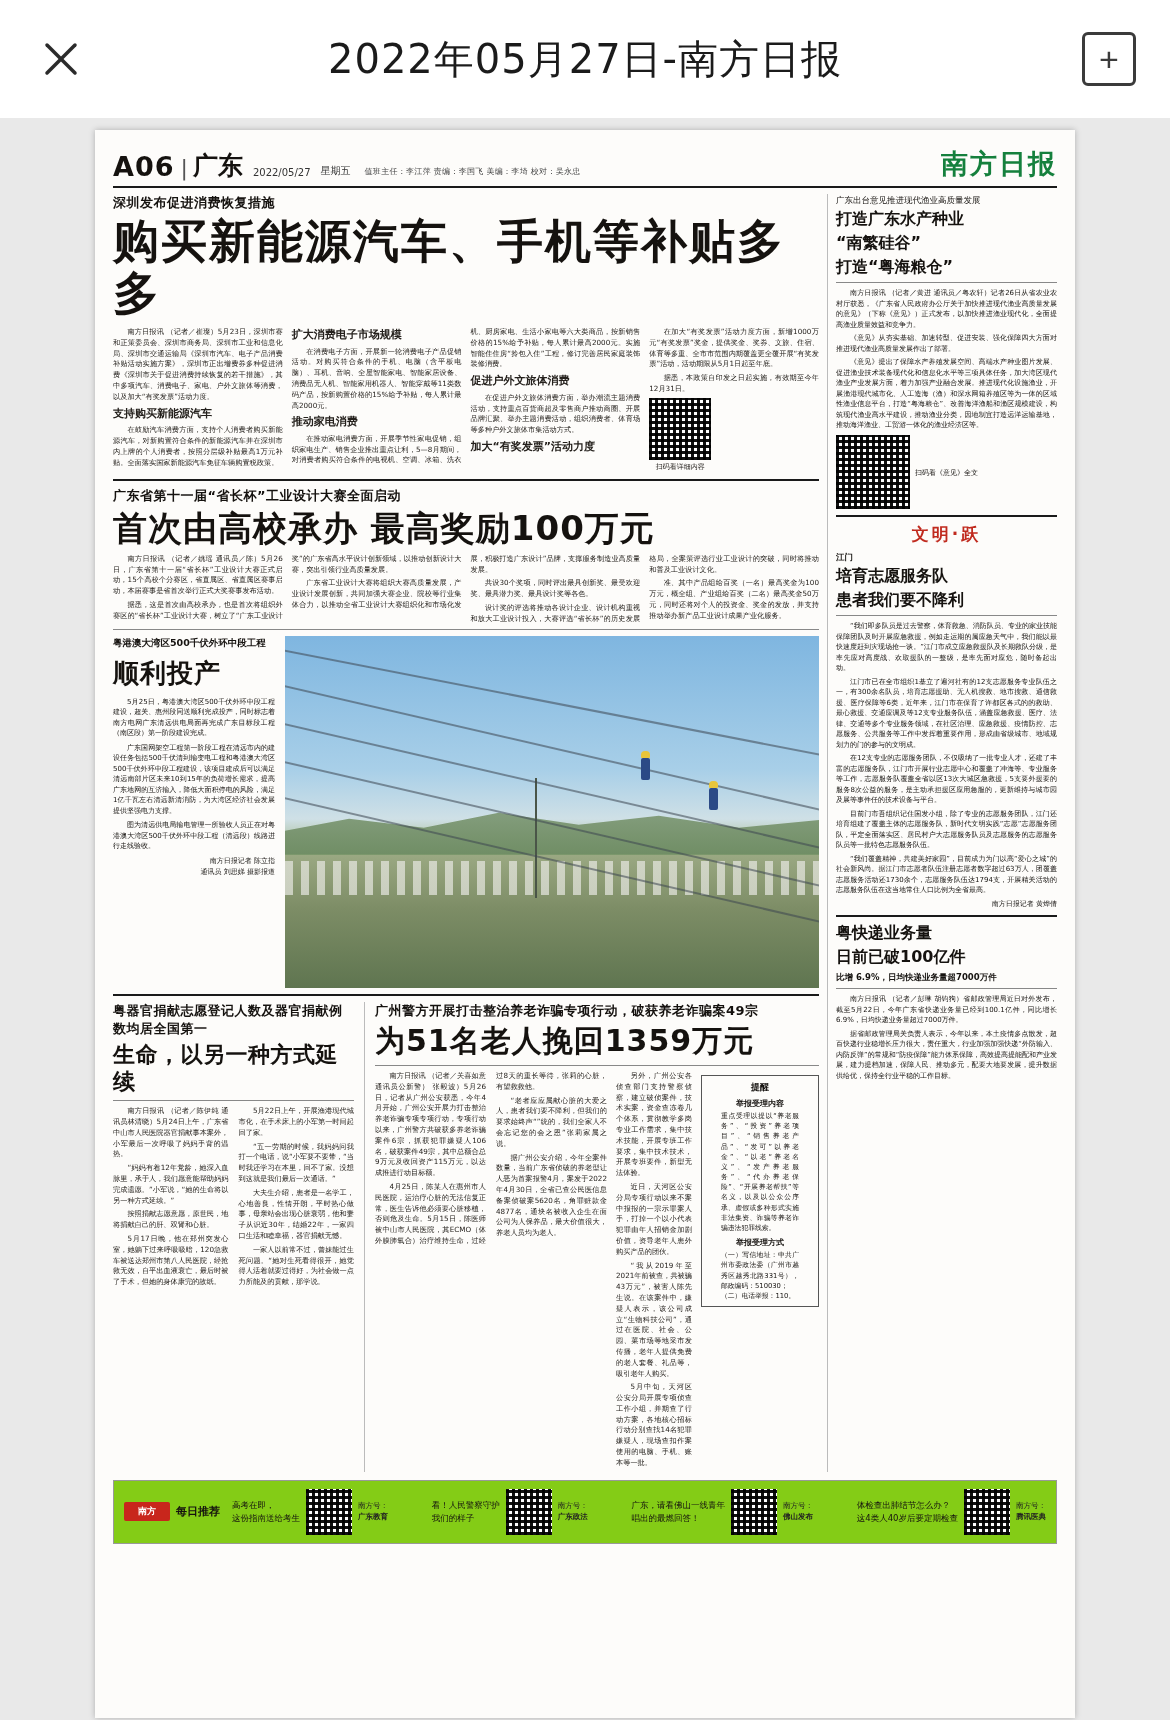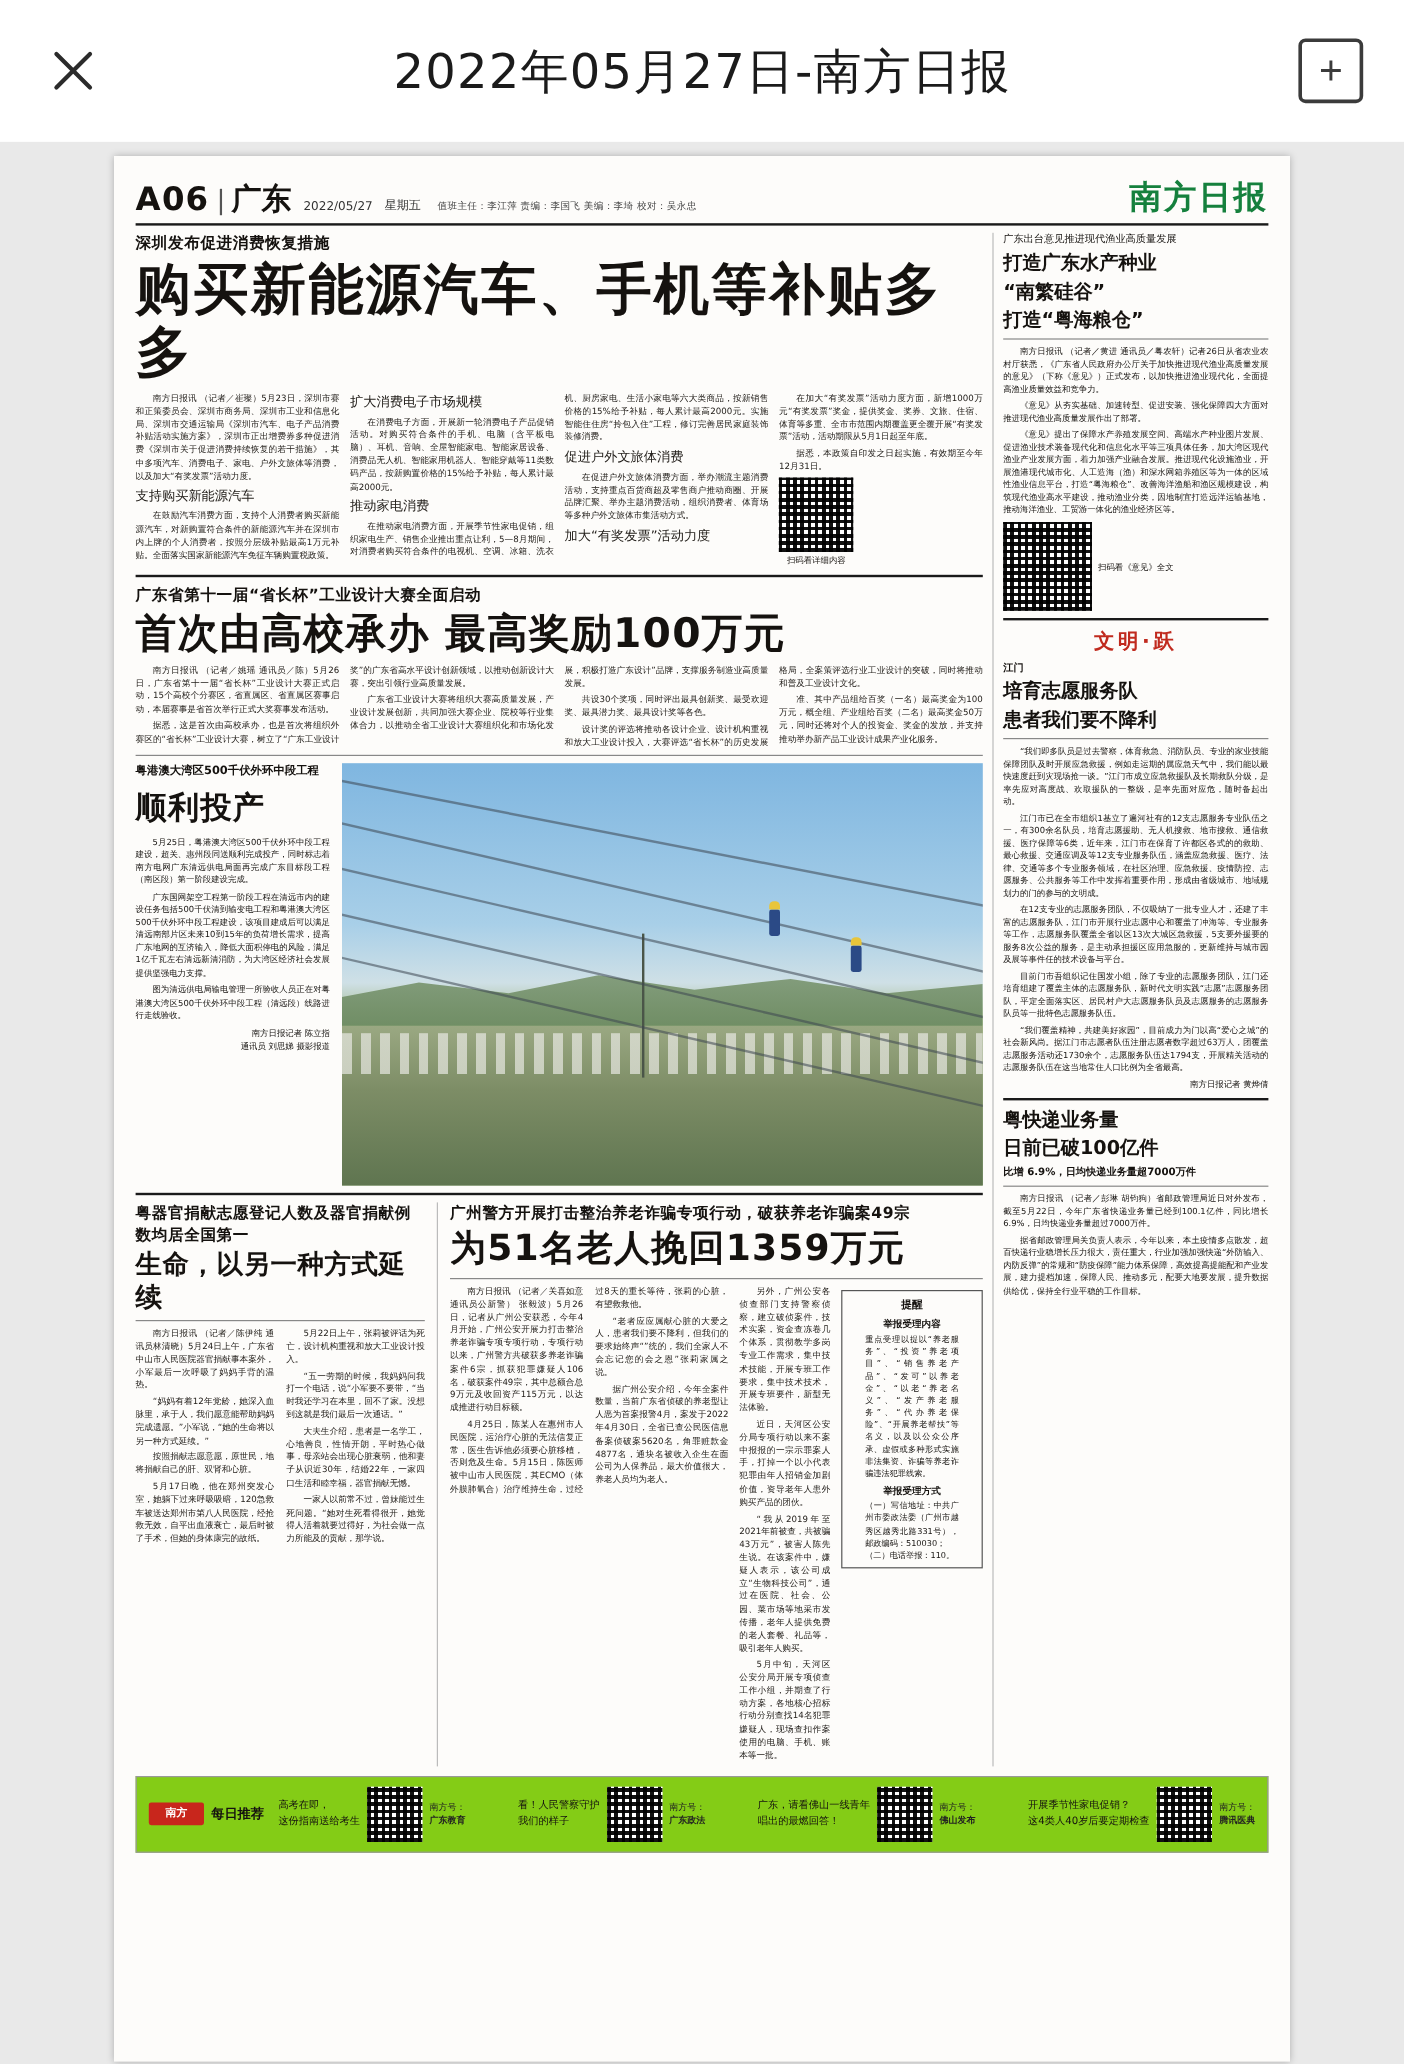--- a/index.html
+++ b/index.html
@@ -104,21 +104,21 @@
   }
   .headline-lg {
     font-size: 34px; font-weight: bold; letter-spacing: 1px;
     line-height: 1.15; margin: 2px 0 6px 0;
   }
   .headline-md {
     font-size: 22px; font-weight: bold; letter-spacing: .5px;
     line-height: 1.2; margin: 2px 0 5px 0;
   }
   .subhead {
-    font-size: 11px; font-weight: normal; margin: 5px 0 3px 0;
+    font-size: 11px; font-weight: bold; margin: 5px 0 3px 0;
   }
   .cols-4 { column-count: 4; column-gap: 9px; }
   .cols-2 { column-count: 2; column-gap: 10px; }
   .body-text {
     font-size: 7.2px; line-height: 1.5; text-align: justify;
     color: #24201c;
   }
   .body-text p { margin: 0 0 3px 0; text-indent: 2em; }
   
   .photo-block {
@@ -316,21 +316,21 @@
 
             <div style="width:300px;">
               <div class="kicker">粤器官捐献志愿登记人数及器官捐献例数均居全国第一</div>
               <div class="headline-md">生命，以另一种方式延续</div>
               <div class="rule-thin"></div>
               <div class="cols-2 body-text">
                 <p>南方日报讯 （记者／陈伊纯 通讯员林清晓）5月24日上午，广东省中山市人民医院器官捐献事本案外，小军最后一次呼吸了妈妈手背的温热。</p>
                 <p>“妈妈有着12年党龄，她深入血脉里，承于人，我们愿意能帮助妈妈完成遗愿。”小军说，“她的生命将以另一种方式延续。”</p>
                 <p>按照捐献志愿意愿，原世民，地将捐献自己的肝、双肾和心脏。</p>
                 <p>5月17日晚，他在郑州突发心室，她躺下过来呼吸吸暗，120急救车被送达郑州市第八人民医院，经抢救无效，自平出血液衰亡，最后时被了手术，但她的身体康完的故纸。</p>
-                <p>5月22日上午，张莉被评话为死亡，设计机构重视和放大工业设计投入。</p>
+                <p>5月22日上午，开展渔港现代城市化，在手术床上的小军第一时间起回了家。</p>
                 <p>“五一劳期的时候，我妈妈问我打一个电话，说“小军要不要带，“当时我还学习在本里，回不了家。没想到这就是我们最后一次通话。”</p>
                 <p>大夫生介绍，患者是一名学工，心地善良，性情开朗，平时热心做事，母亲站会出现心脏衰弱，他和妻子从识近30年，结婚22年，一家四口生活和睦幸福，器官捐献无憾。</p>
                 <p>一家人以前常不过，曾妹能过生死问题。“她对生死看得很开，她觉得人活着就要过得好，为社会做一点力所能及的贡献，那学说。</p>
                 <p></p>
               </div>
             </div>
 
             <div style="flex:1; border-left:1px solid #bbb; padding-left:10px;">
               <div class="kicker">广州警方开展打击整治养老诈骗专项行动，破获养老诈骗案49宗</div>
               <div class="headline-lg" style="font-size:30px">为51名老人挽回1359万元</div>
@@ -448,21 +448,21 @@
             <div class="ptxt" style="white-space:pre-line">广东，请看佛山一线青年
 唱出的最燃回答！</div>
             <div class="qr sm"></div>
             <div class="psrc">
               <span>南方号：</span>
               <b>佛山发布</b>
             </div>
           </div>
 
           <div class="promo-item">
-            <div class="ptxt" style="white-space:pre-line">开展季节性家电促销？
+            <div class="ptxt" style="white-space:pre-line">体检查出肺结节怎么办？
 这4类人40岁后要定期检查</div>
             <div class="qr sm"></div>
             <div class="psrc">
               <span>南方号：</span>
               <b>腾讯医典</b>
             </div>
           </div>
 
         </div>
       </div>

